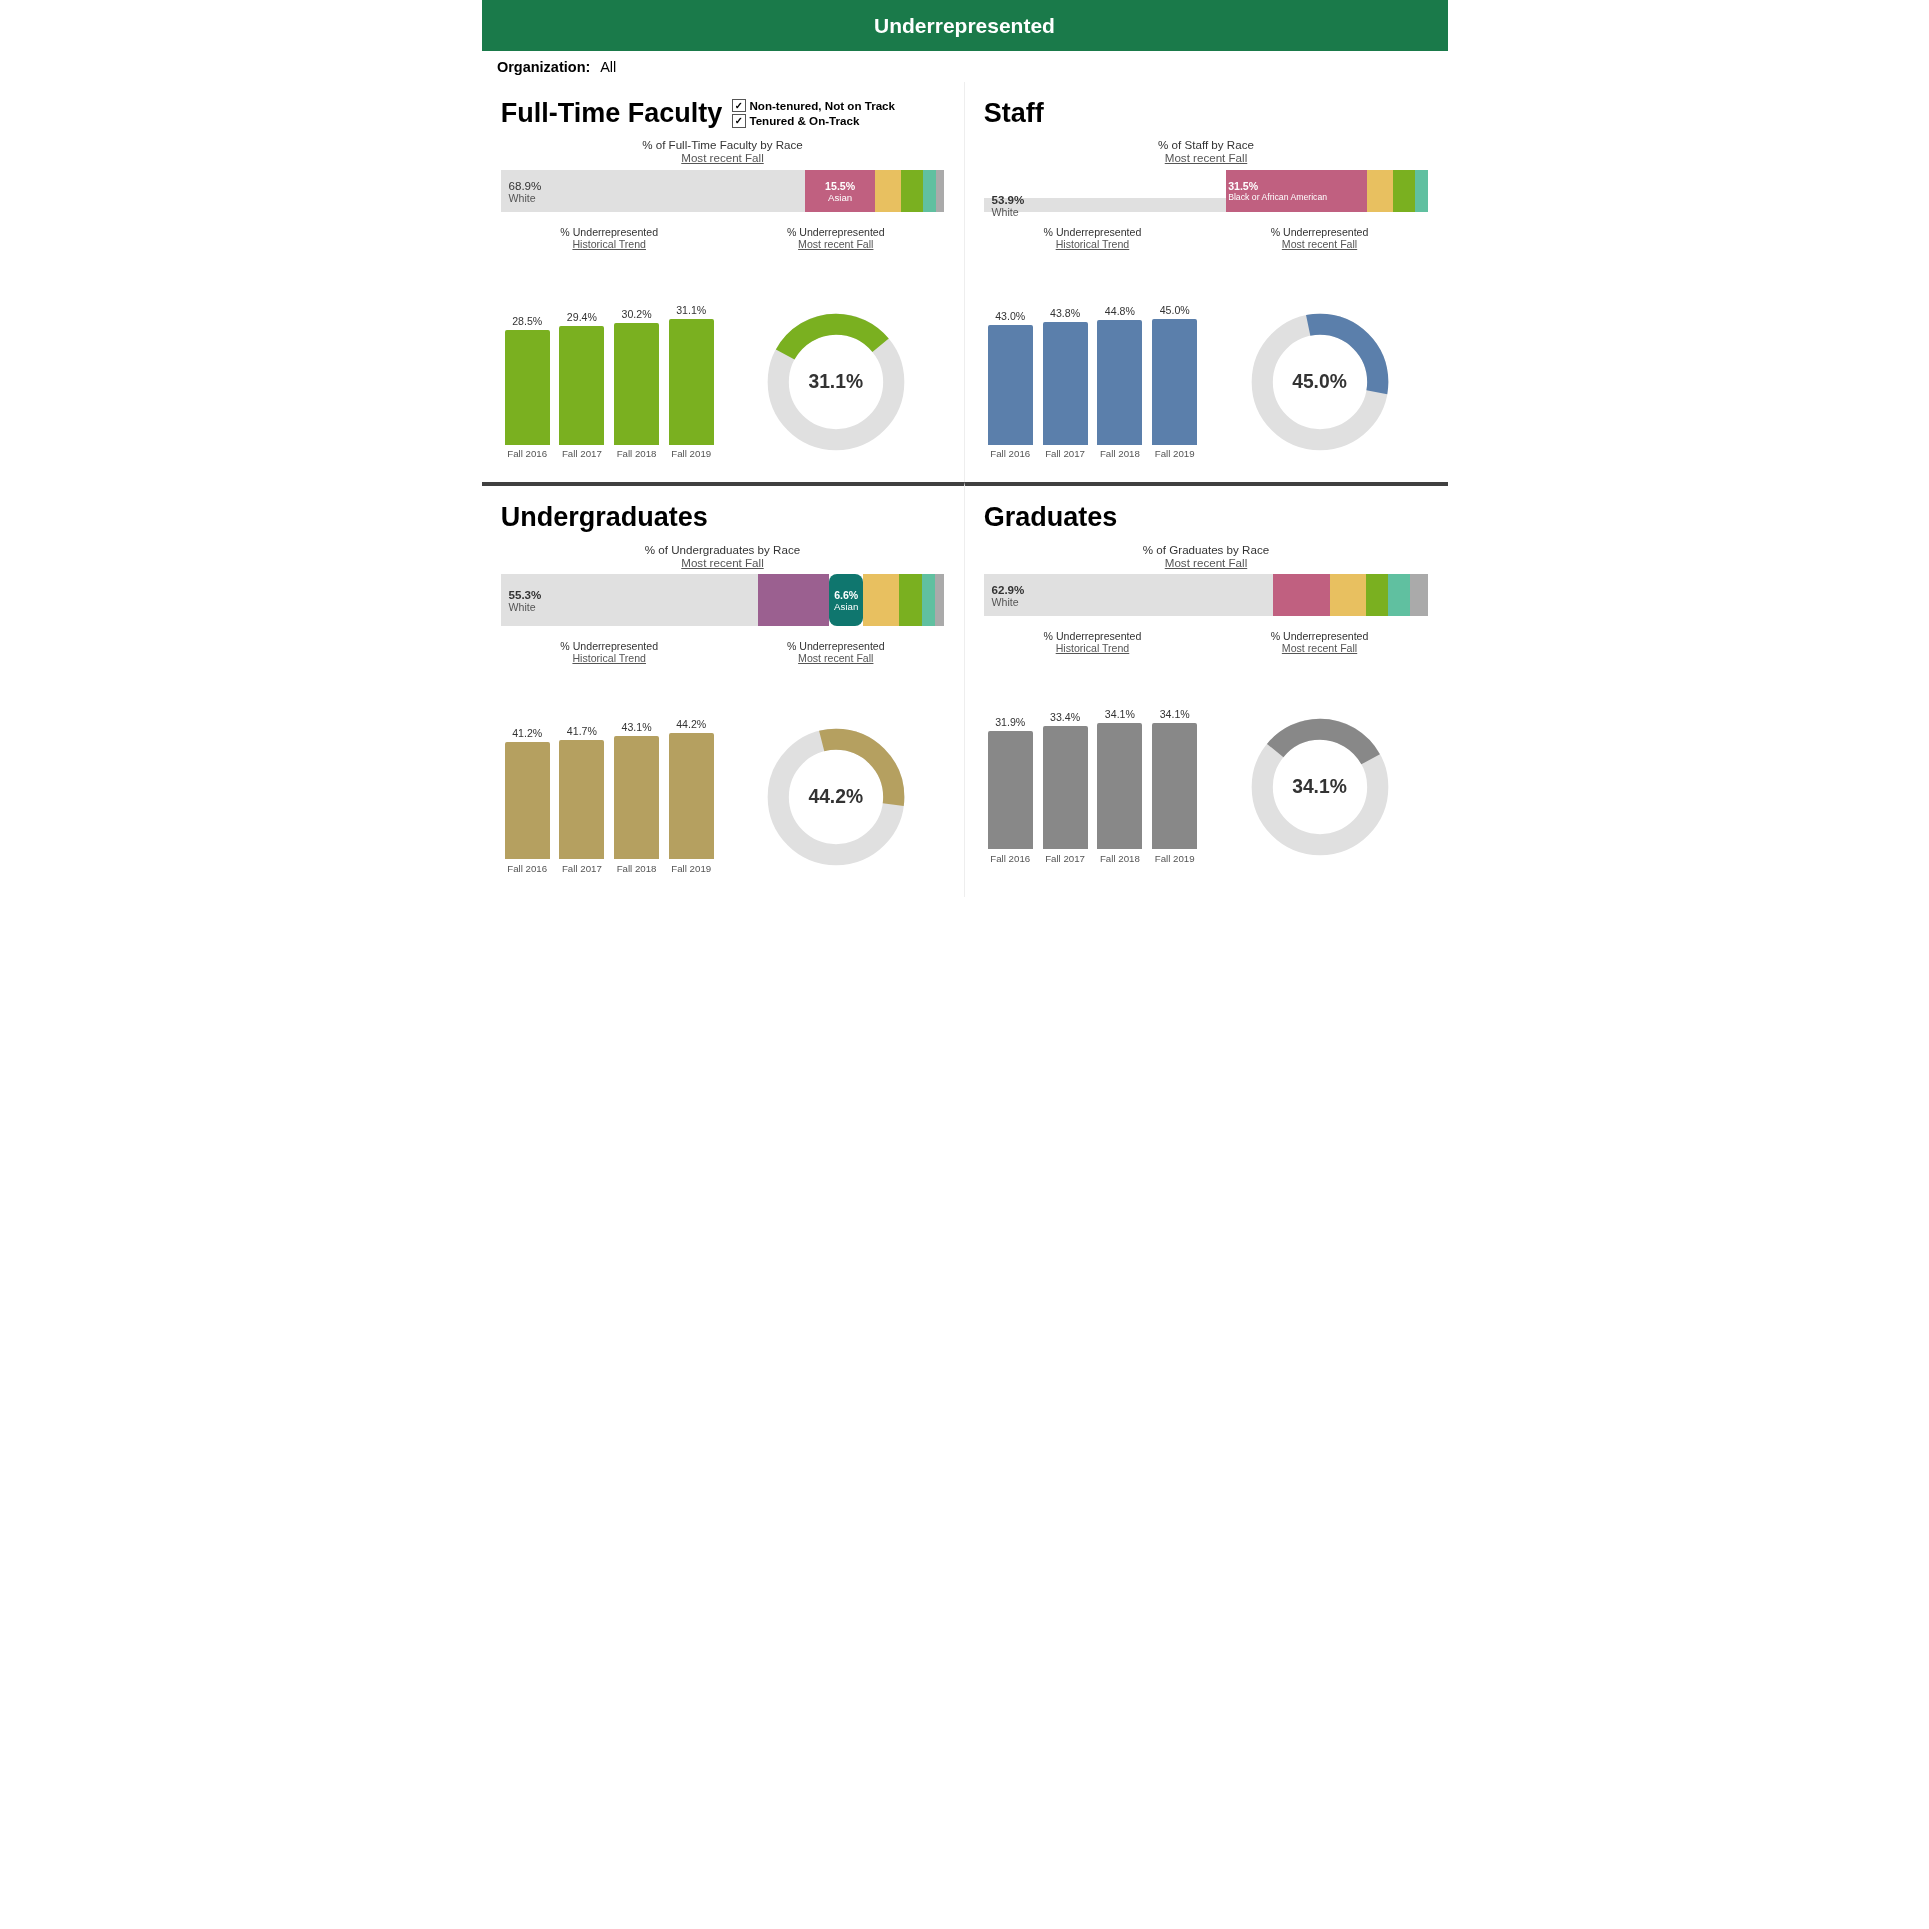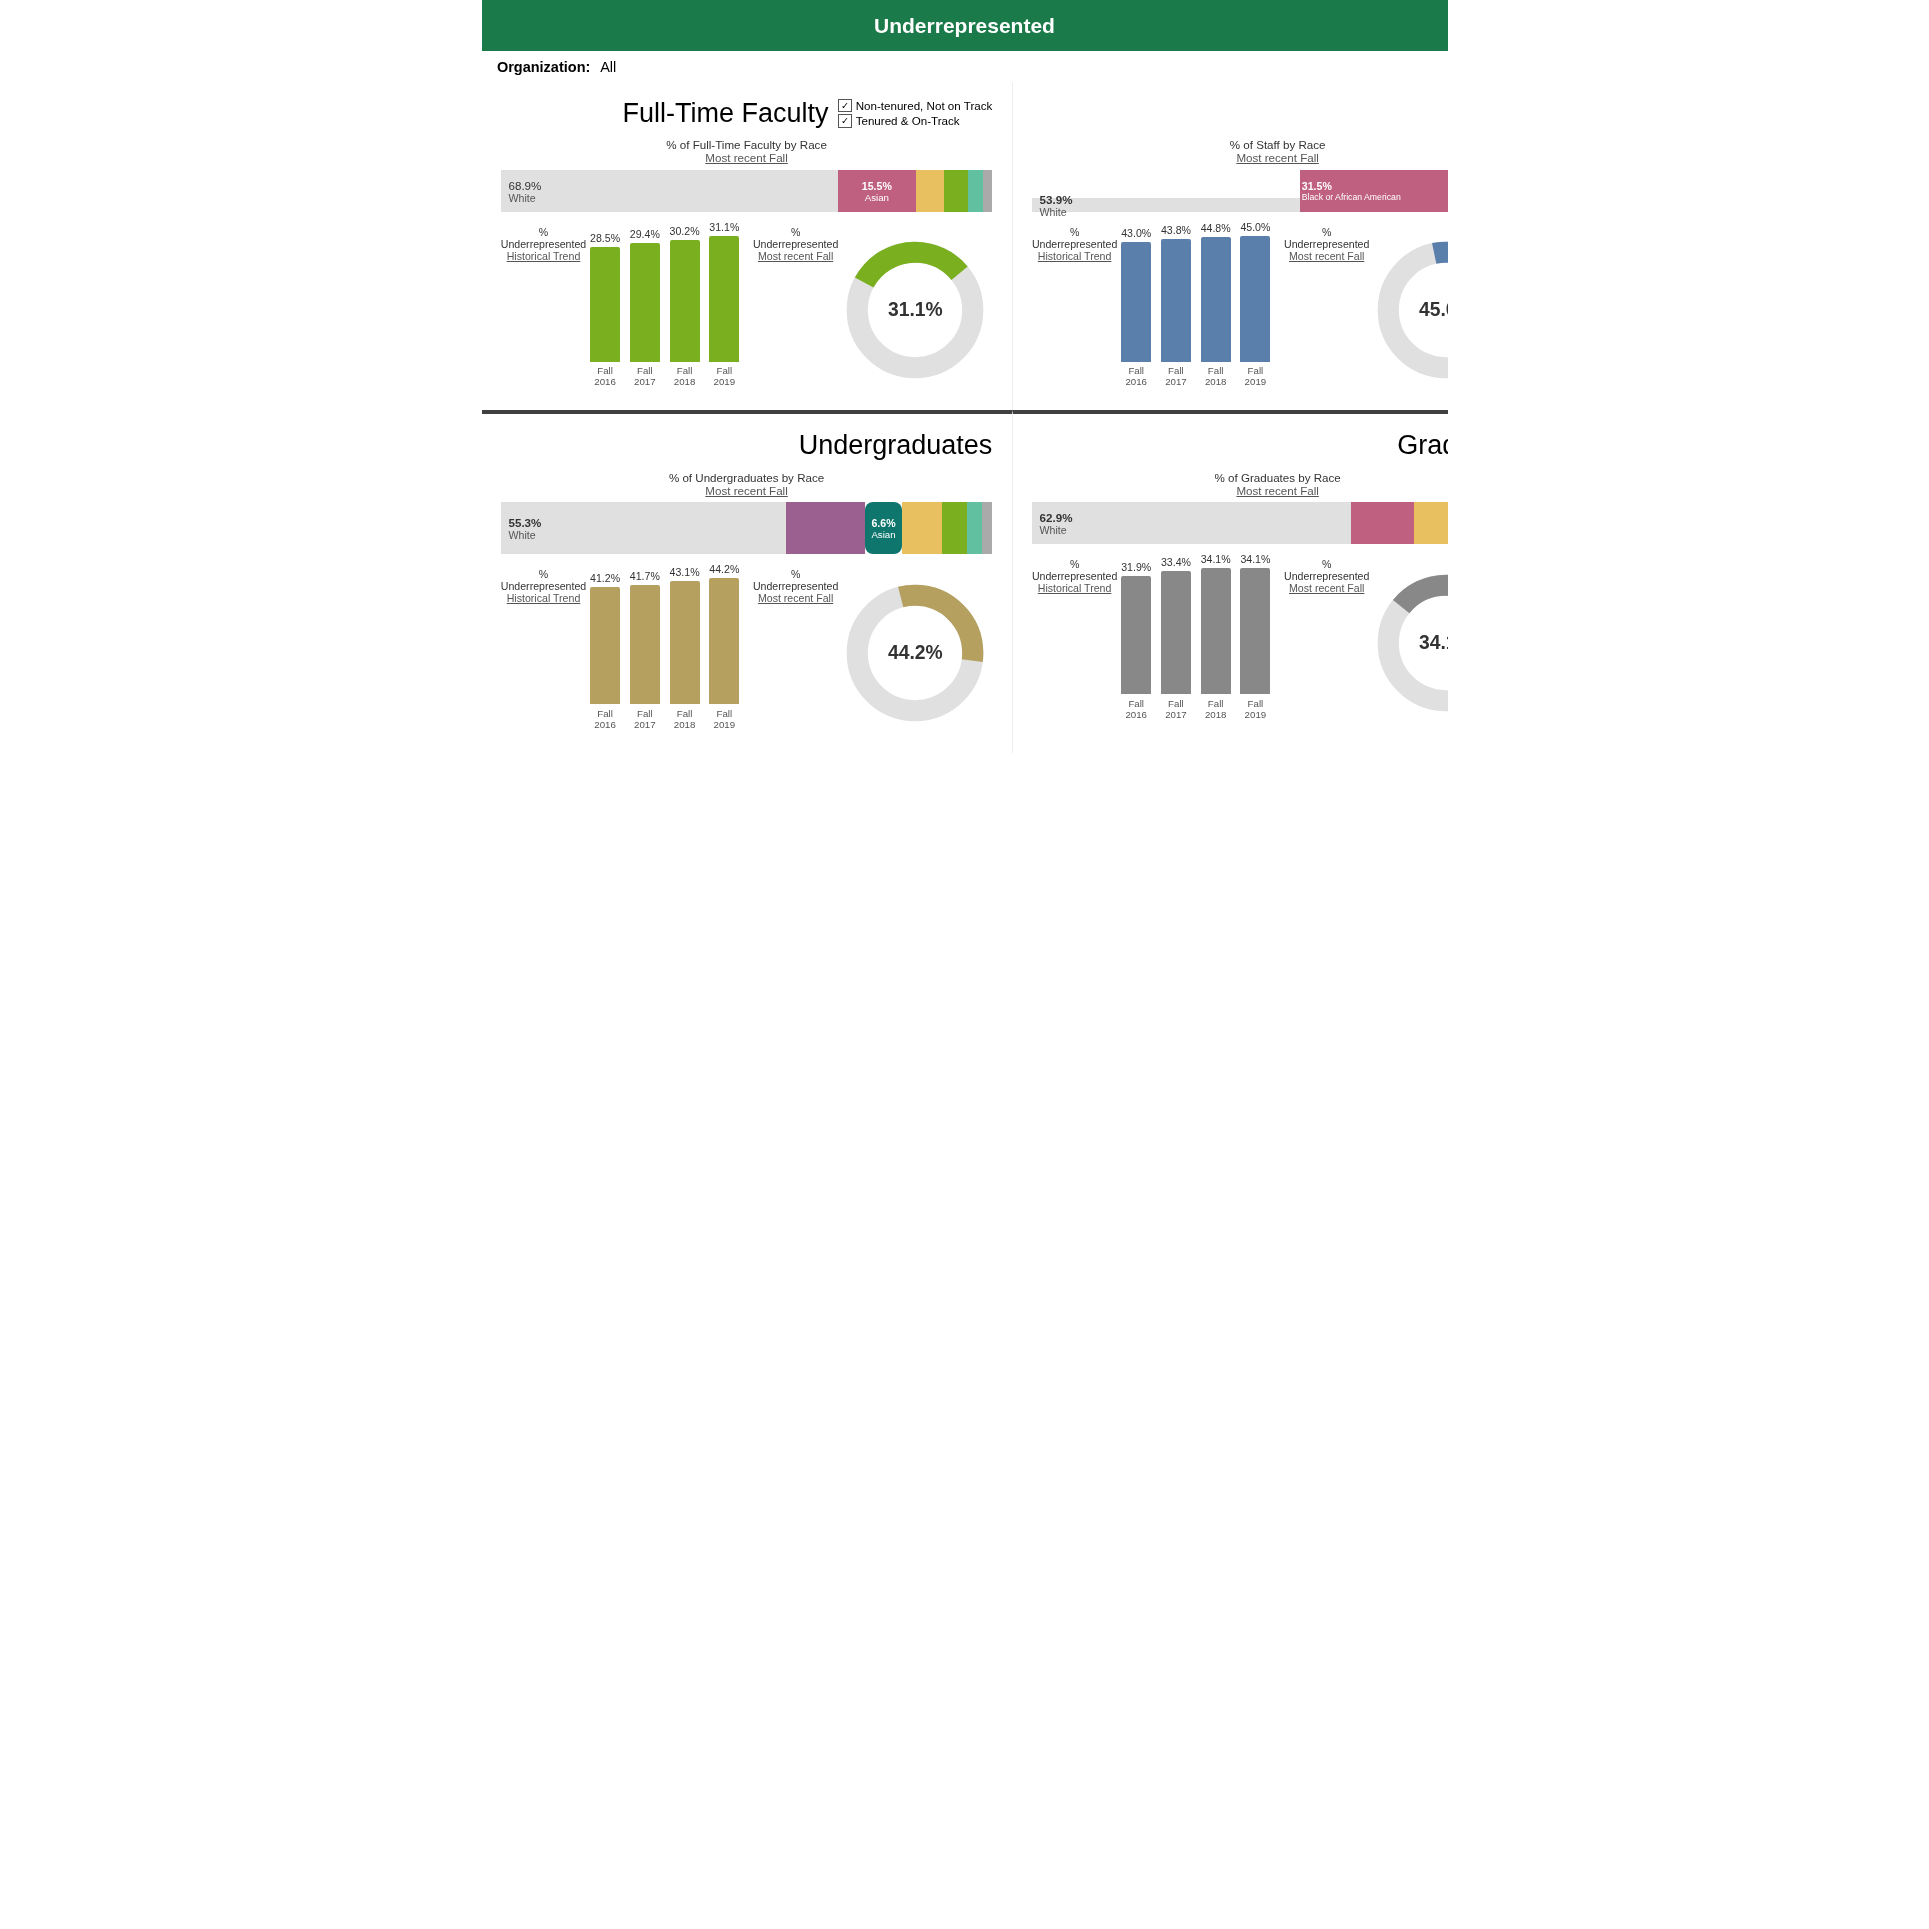--- a/index.html
+++ b/index.html
@@ -28,25 +28,24 @@
 
     .section {
       padding: 15.4px 19.3px 23px 19.3px;
       border-right: 1px solid #eee;
     }
     .section:nth-child(2), .section:nth-child(4) { border-right: none; }
     .section:nth-child(3), .section:nth-child(4) { border-top: 4px solid #404040; }
 
     .section-title {
       font-size: 27px;
-      font-weight: normal;
+      font-weight: bold;
       display: flex;
       align-items: center;
       gap: 9.7px;
-      justify-content: flex-end;
     }
 
     .legend-box {
       display: flex;
       flex-direction: column;
       font-size: 11.6px;
       gap: 1.9px;
     }
     .legend-item {
       display: flex;
@@ -75,21 +74,22 @@
 
     .charts-row {
       display: grid;
       grid-template-columns: 1fr 1fr;
       gap: 9.7px;
       margin-top: 13.5px;
     }
 
     .chart-area {
       display: flex;
-      flex-direction: row;
+      flex-direction: column;
+      gap: 48px;
     }
     .chart-subtitle {
       font-size: 10.6px;
       color: #333;
       text-align: center;
     }
     .chart-subtitle u { color: #555; }
 
     
     .bar-chart {

